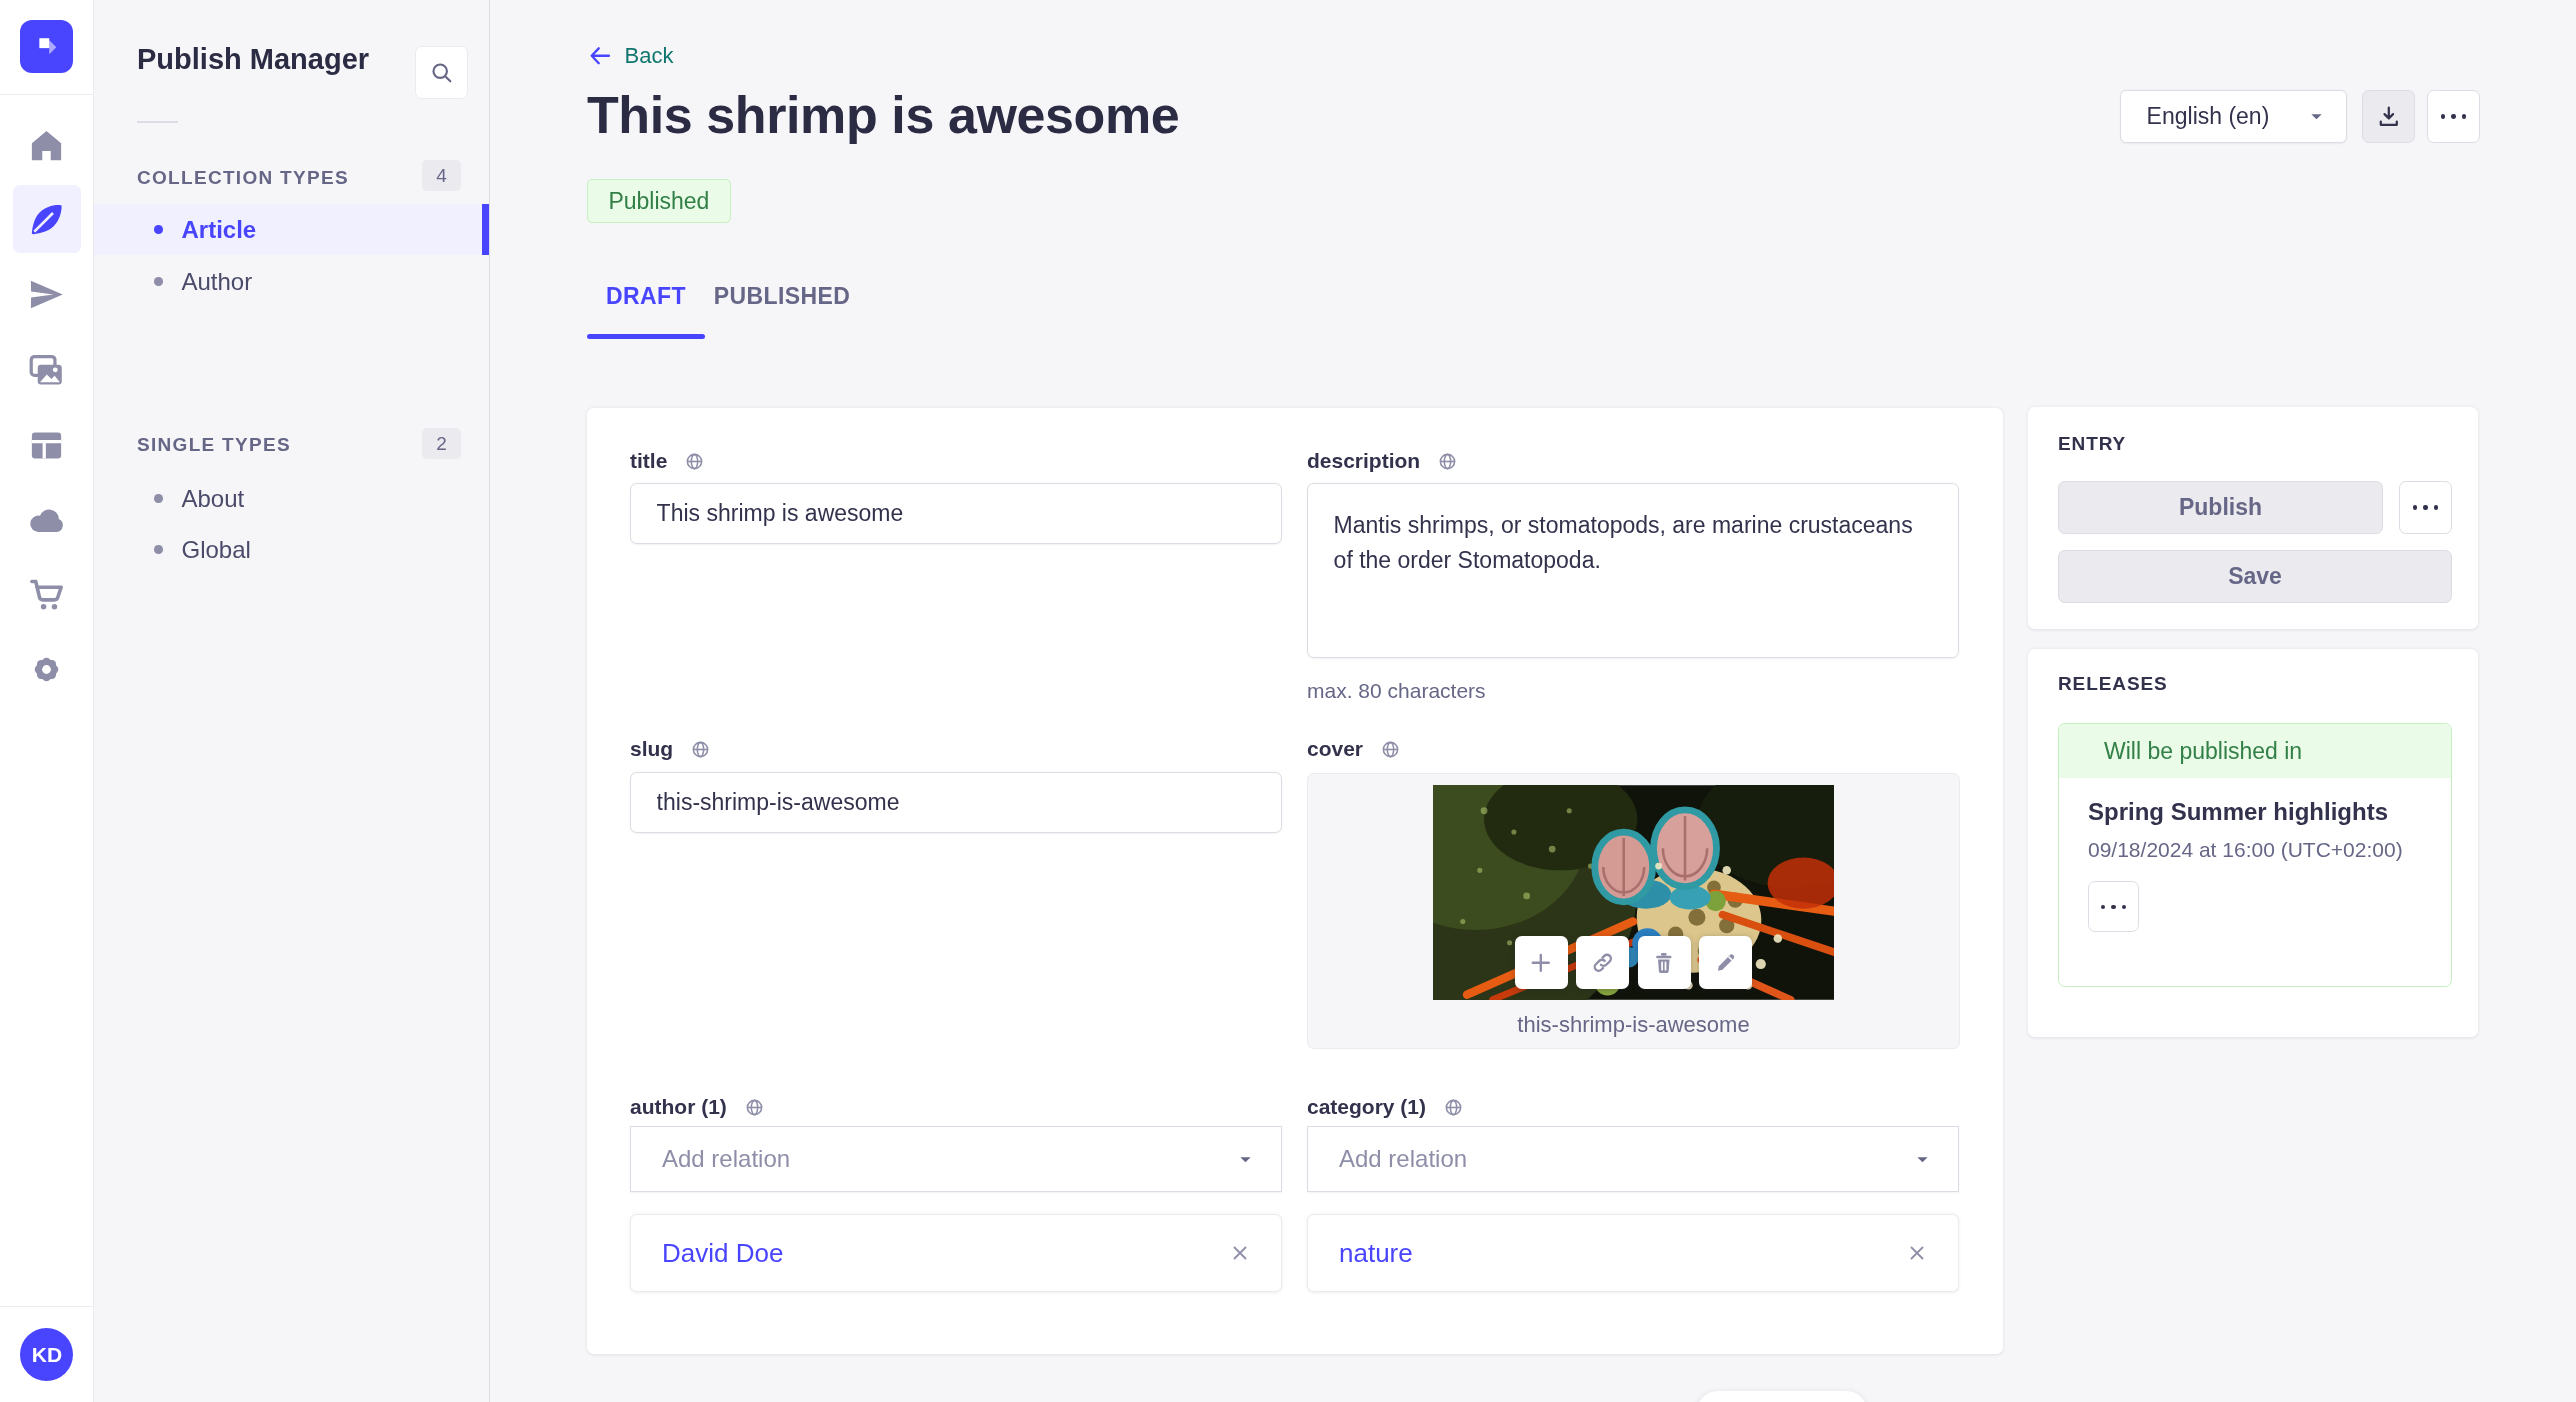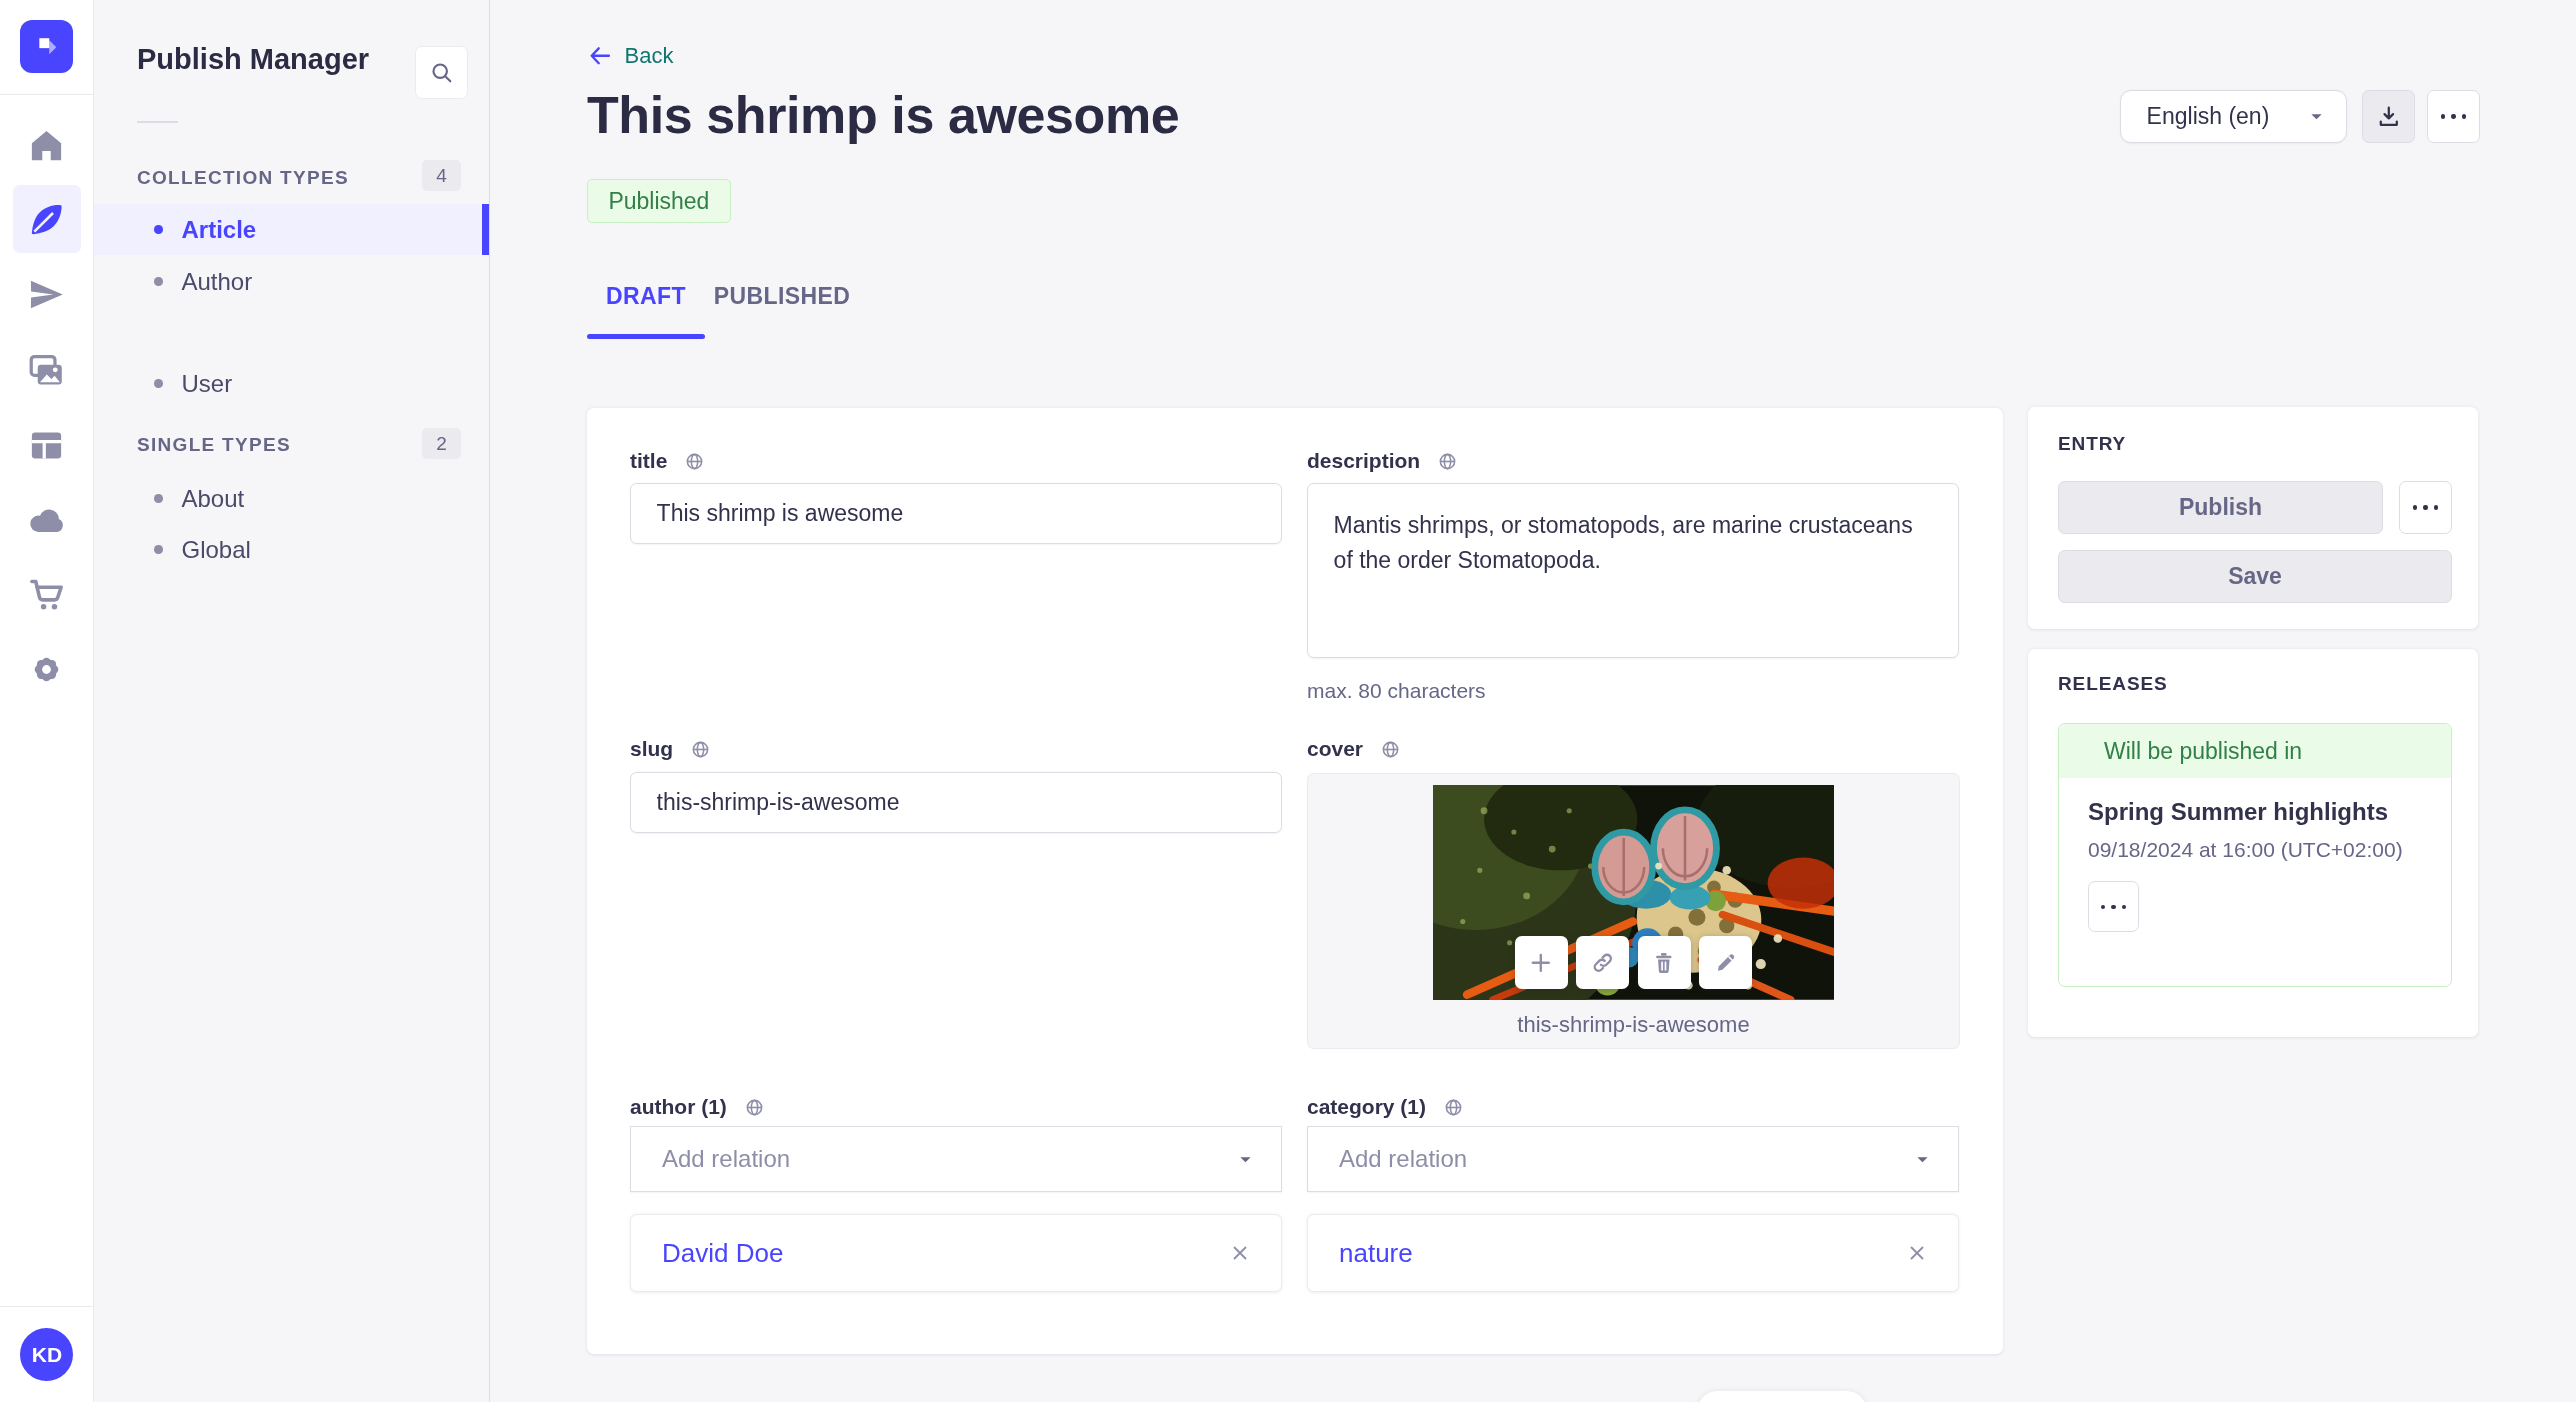--- a/index.html
+++ b/index.html
@@ -34,21 +34,21 @@
   .ct-item.active { background:#f0f0ff; }
   .ct-item.active::after { content:""; position:absolute; right:0; top:0; bottom:0; width:6.8px; background:#4945ff; }
   .ct-item.active .bullet { background:#4945ff; }
   .ct-item.active .lbl { color:#4945ff; font-weight:600; }
 
   
   .main { position:absolute; left:490px; top:0; right:0; bottom:0; }
   .back-link { position:absolute; left:97px; top:43px; display:flex; align-items:center; gap:12px; color:#0f766e; font-size:22px; cursor:pointer; }
   .page-title { position:absolute; left:97px; top:85px; font-size:52px; font-weight:700; color:#2b2b44; letter-spacing:-0.4px; }
   .status-badge { position:absolute; left:97px; top:179px; height:44px; padding:0 20.4px; background:#eafbe7; border:0.9px solid #c6f0c2; border-radius:5.1px; color:#328048; font-size:23px; display:flex; align-items:center; }
-  .locale-select { position:absolute; left:1630px; top:90px; width:227px; height:53px; background:#fff; border:0.9px solid #dcdce4; border-radius:11px; display:flex; align-items:center; padding:0 20.4px 0 25.6px; cursor:pointer; box-shadow:0 0.9px 1.7px rgba(33,33,52,.06); }
+  .locale-select { position:absolute; left:1630px; top:90px; width:227px; height:53px; background:#fff; border:0.9px solid #dcdce4; border-radius:6px; display:flex; align-items:center; padding:0 20.4px 0 25.6px; cursor:pointer; box-shadow:0 0.9px 1.7px rgba(33,33,52,.06); }
   .locale-select .val { font-size:23px; color:#32324d; flex:1; }
   .sq-btn { position:absolute; top:90px; width:53px; height:53px; border-radius:6.8px; display:flex; align-items:center; justify-content:center; cursor:pointer; }
   .sq-btn.grey { left:1872px; background:#eaeaef; border:0.9px solid #dcdce4; }
   .sq-btn.white { left:1937px; background:#fff; border:0.9px solid #dcdce4; }
   .dots { display:flex; gap:6px; align-items:center; }
   .dots i { width:4.3px; height:4.3px; border-radius:50%; background:#32324d; }
 
   .tab { position:absolute; top:278px; height:37px; display:flex; align-items:center; justify-content:center; font-size:23px; font-weight:700; letter-spacing:0.4px; cursor:pointer; }
   .tab.draft { left:97px; width:118px; color:#4945ff; }
   .tab.published { left:228px; width:128px; color:#666687; }
@@ -176,24 +176,20 @@
   <div class="section-label" style="top:167px">COLLECTION TYPES</div>
   <div class="count-badge" style="top:160px">4</div>
 
   <div class="ct-item active" style="top:204px">
     <span class="bullet"></span>
     <span class="lbl">Article</span>
   </div>
   <div class="ct-item" style="top:256px">
     <span class="bullet"></span>
     <span class="lbl">Author</span>
-  </div>
-  <div class="ct-item" style="top:358px">
-    <span class="bullet"></span>
-    <span class="lbl">User</span>
   </div>
 
   <div class="section-label" style="top:434px">SINGLE TYPES</div>
   <div class="count-badge" style="top:428px">2</div>
 
   <div class="ct-item" style="top:473px">
     <span class="bullet"></span>
     <span class="lbl">About</span>
   </div>
   <div class="ct-item" style="top:524px">

